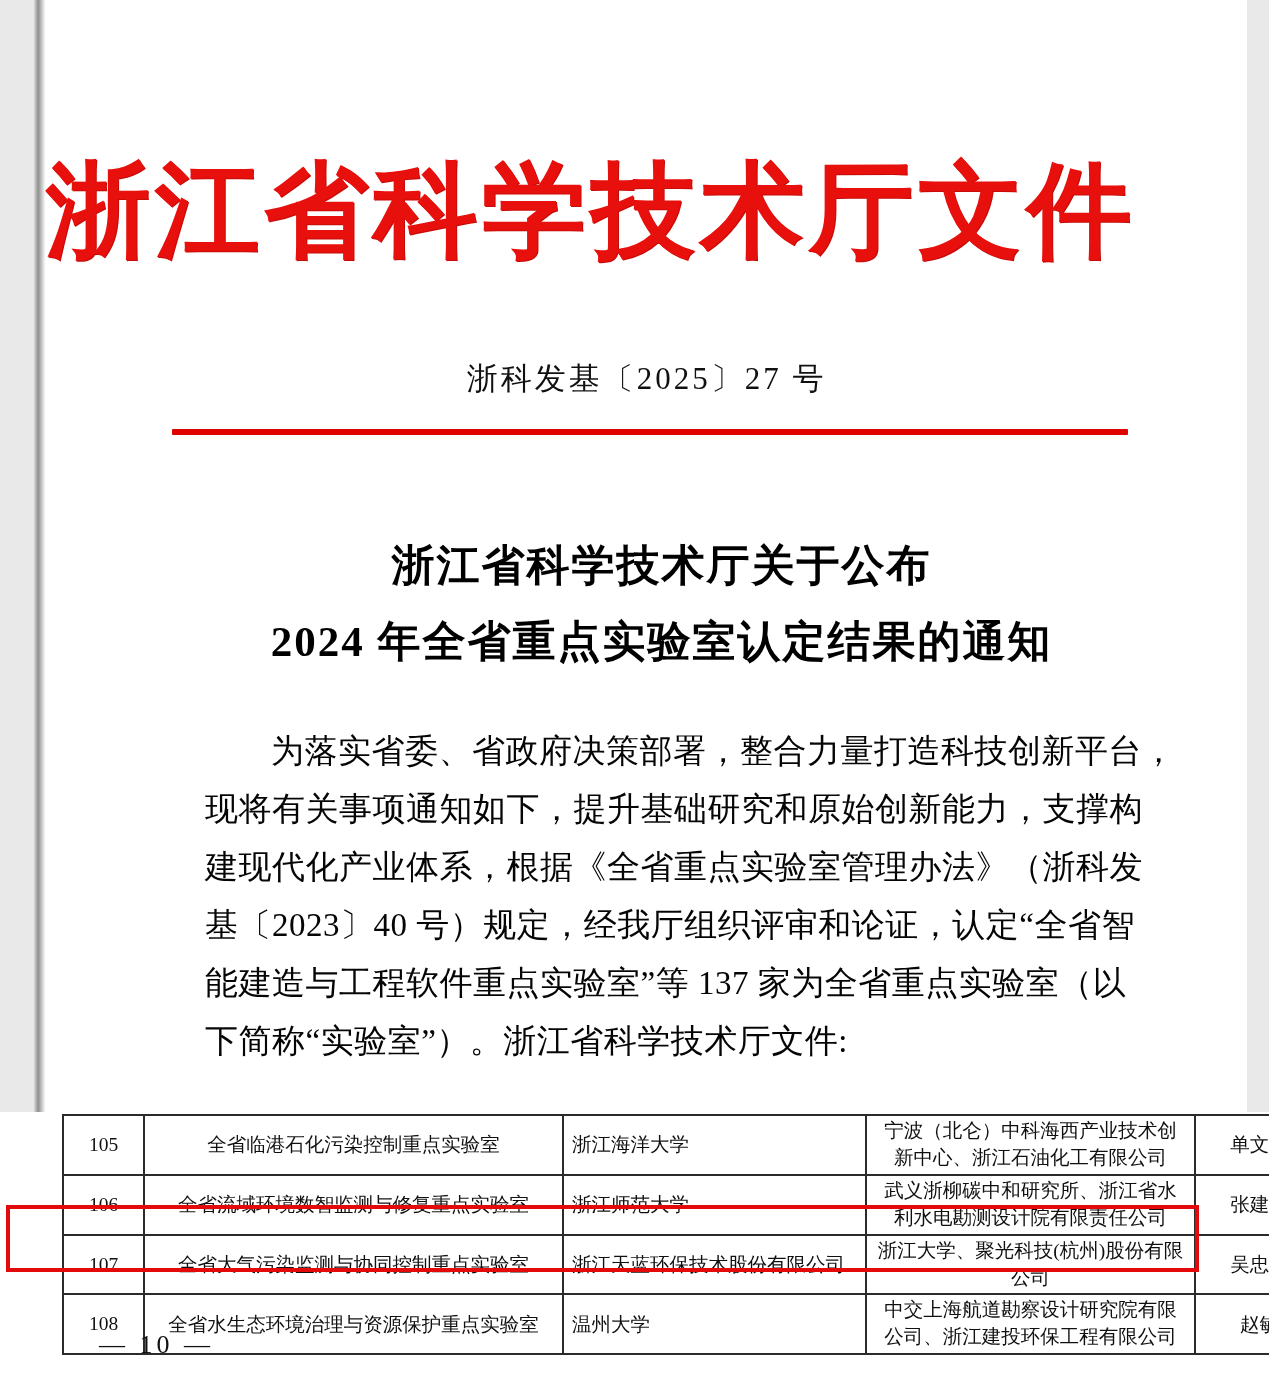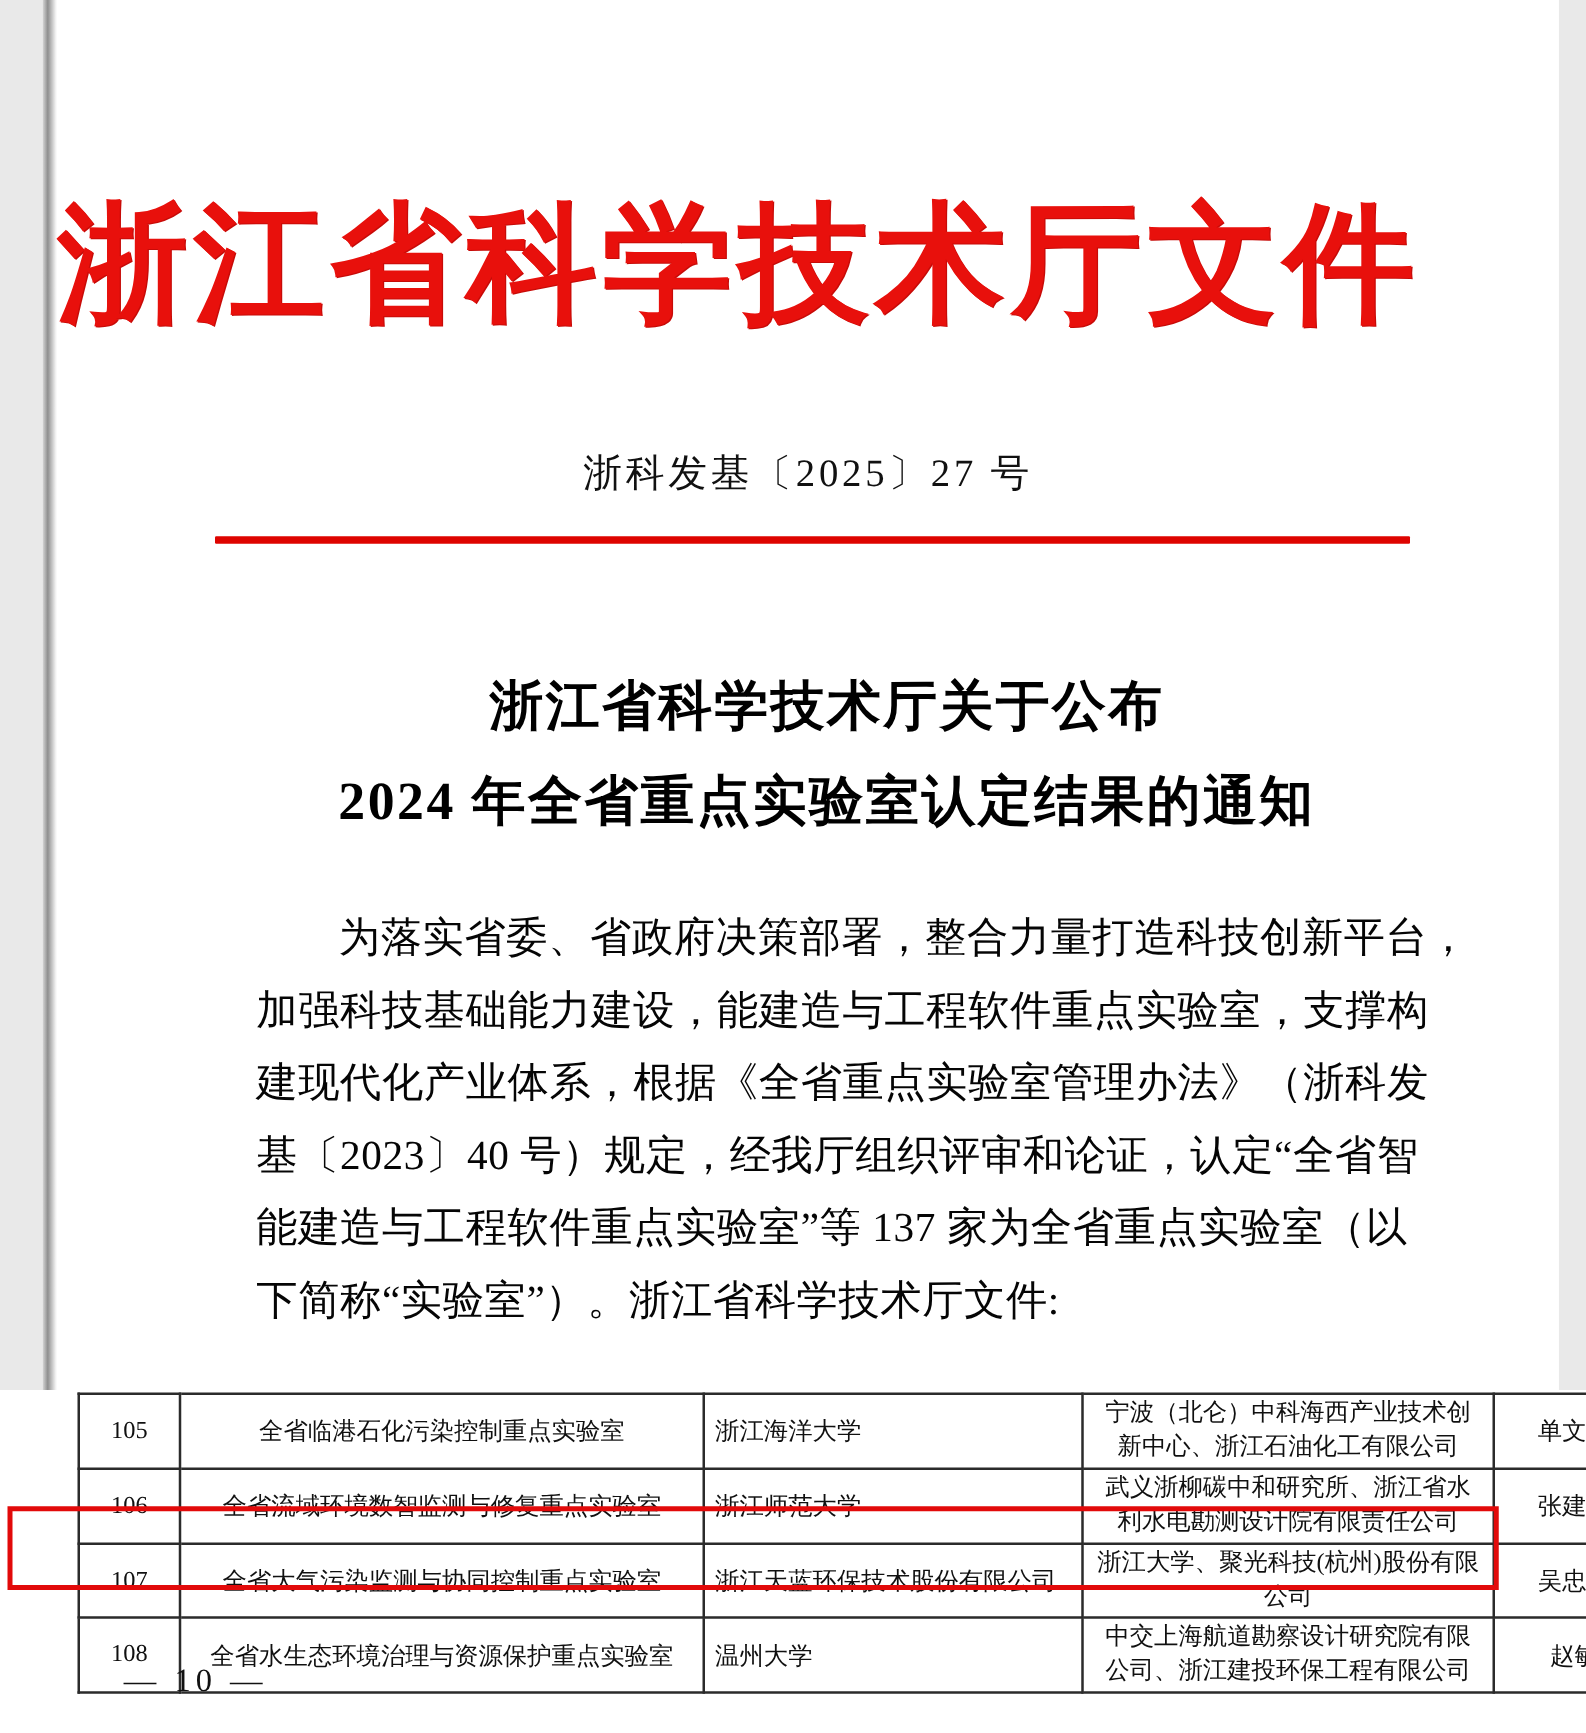--- a/index.html
+++ b/index.html
@@ -106,21 +106,21 @@
 
     <div class="red-rule"></div>
 
     <div class="notice-title">
       <div>浙江省科学技术厅关于公布</div>
       <div>2024 年全省重点实验室认定结果的通知</div>
     </div>
 
     <div class="body-text">
       <div class="line indent">为落实省委、省政府决策部署，整合力量打造科技创新平台，</div>
-      <div class="line">加强科技基础能力建设，能建造与工程软件重点实验室，支撑构</div>
+      <div class="line">现将有关事项通知如下，提升基础研究和原始创新能力，支撑构</div>
       <div class="line">建现代化产业体系，根据《全省重点实验室管理办法》（浙科发</div>
       <div class="line">基〔2023〕40 号）规定，经我厅组织评审和论证，认定“全省智</div>
       <div class="line">能建造与工程软件重点实验室”等 137 家为全省重点实验室（以</div>
       <div class="line">下简称“实验室”）。浙江省科学技术厅文件:</div>
     </div>
   </div>
 
   <div class="table-section">
 
     <table class="lab-table">

